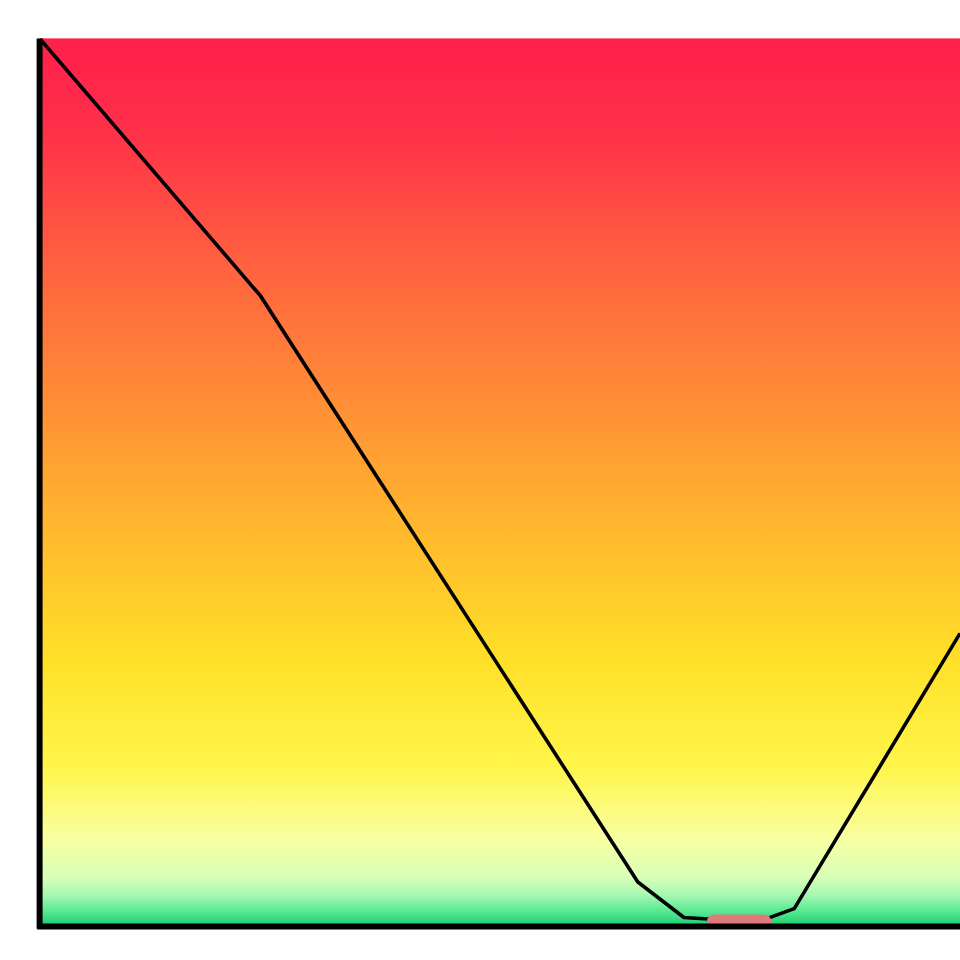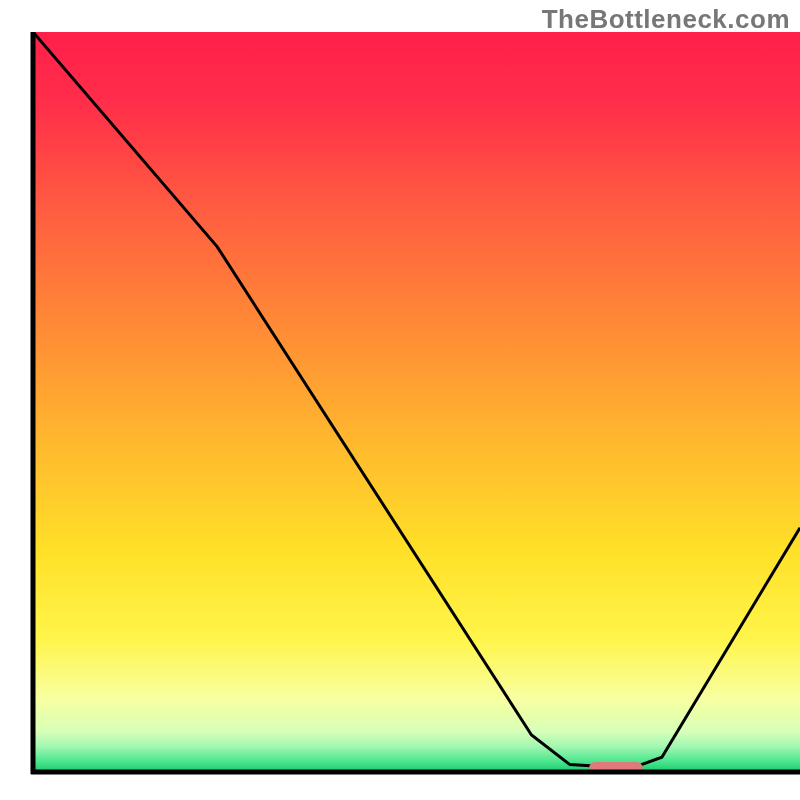--- a/index.html
+++ b/index.html
@@ -27,21 +27,20 @@
   }
   svg {
     display: block;
   }
 </style>
 </head>
 <body>
 
 <div class="wrap">
 
-  <div class="watermark">TheBottleneck.com</div>
 
   <svg width="800" height="800" viewBox="0 0 800 800">
 
     <defs>
       <linearGradient id="bg-grad" x1="0" y1="0" x2="0" y2="1">
 
       <stop offset="0.00%" stop-color="#ff1f4b"></stop>
           <stop offset="10.00%" stop-color="#ff2f49"></stop>
           <stop offset="25.00%" stop-color="#ff6040"></stop>
           <stop offset="40.00%" stop-color="#ff8b36"></stop>

